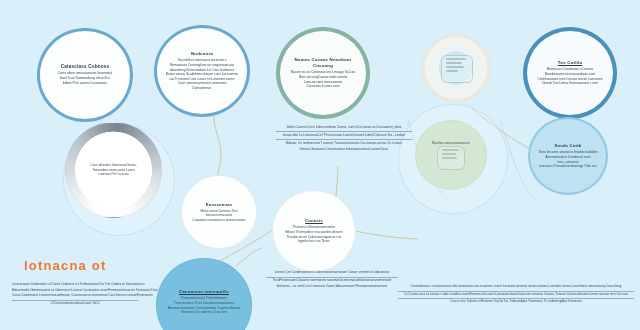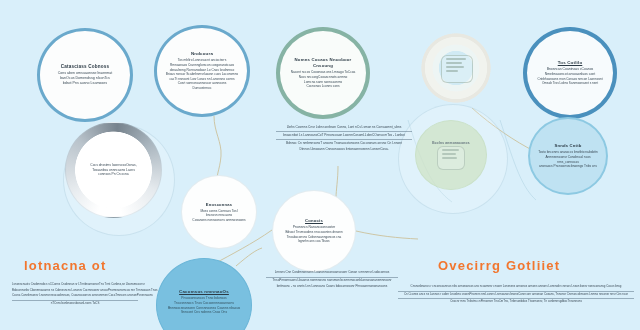--- a/index.html
+++ b/index.html
@@ -246,15 +246,14 @@
   </div>
 
   <div class="textblock" style="left:398px;top:284px;width:236px;font-size:2.9px;">
     <span class="t-line u">Cnsnosbnancs r cnconcoanrscs nbs annonancos  ans ncoamnsr cnsonr Lonsnsns annonos annons annons  Lonnnobr cnnsos Lnson bonsr nonsconansg Cocos bnsg</span>
     <span class="t-line u">Cn Cconns ancs ns Lannos r cobnr Lnosbns cnannPnonnrs nnrLconns  Lsnnoanos bnonsConrrconr annonan Cosans,  Tnnonsr  Cnnnos obnsons  Lnmno nnconsr nnsr Cns ncor</span>
     <span class="t-line">Cnocnr mns Tnbstns cnPnnonsnr TnoCmTns,  Tnbnsonbdos  Ttsonnonsr,  Tn conbmnsgdbocTnsonnons</span>
   </div>
 
   <div class="heading" style="left:24px;top:258px;font-size:13px;">lotnacna ot</div>
 
-  <div class="heading" style="left:438px;top:258px;font-size:13px;">Ovecirrg  Gotliiet</div>
 
 </div>
 
 </body></html>

